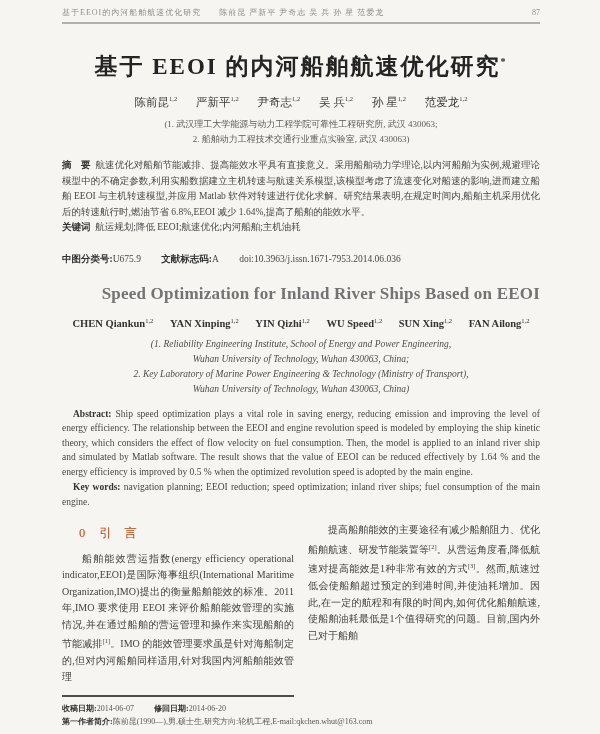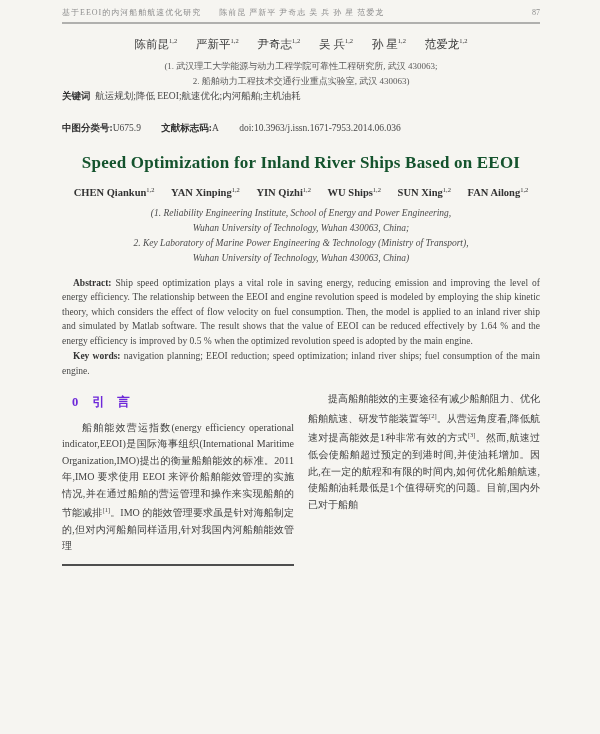--- a/index.html
+++ b/index.html
@@ -34,87 +34,91 @@
 
   
   .abstract-zh { margin-top: 11px; font-size: 9.5px; line-height: 15.5px; text-align: justify; color: #474747; }
   .lbl { font-weight: bold; color: #333; }
   .kw-zh { font-size: 9.5px; line-height: 15.5px; color: #474747; }
   .meta-zh { font-size: 9.5px; line-height: 15.5px; color: #474747; margin-top: 16px; }
   .meta-zh .item { margin-right: 18px; }
 
   
   .title-en {
-    margin-top: 17px; text-align: center;
-    font-size: 17px; font-weight: bold; color: #14532d; letter-spacing: 0.2px;
+    margin-top: 17px; text-align: right;
+    font-size: 17px; font-weight: bold; color: #737373; letter-spacing: 0.2px;
   }
   .authors-en { margin-top: 12px; text-align: center; font-size: 10.5px; font-weight: bold; color: #333; }
   .authors-en .author { margin: 0 7px; white-space: nowrap; }
   .authors-en sup { font-size: 6.5px; font-weight: normal; }
   .affil-en { margin-top: 8px; text-align: center; font-style: italic; font-size: 9.5px; line-height: 15px; color: #4c4c4c; }
 
   .abstract-en { margin-top: 10px; font-size: 9.5px; line-height: 14.5px; text-align: justify; color: #474747; }
   .abstract-en p { text-indent: 11px; }
   .kw-en { margin-top: 1px; }
 
   
   .columns { display: flex; gap: 14px; margin-top: 13px; }
   .col { width: 232px; font-size: 10px; line-height: 16.5px; text-align: justify; color: #424242; }
-  .sec-heading { font-size: 12.5px; font-weight: bold; color: #6d28d9; margin: 3px 0 9px 10px; }
+  .sec-heading { font-size: 12.5px; font-weight: normal; color: #c2410c; margin: 3px 0 9px 17px; }
   .sec-heading .num { margin-right: 14px; }
   .para { text-indent: 2em; }
   sup.ref { font-size: 6.5px; }
 
   
   .footnote-rule { width: 232px; border: none; border-top: 2px solid #4e4e4e; margin-top: 9px; }
   .footnote { margin-top: 5px; font-size: 8px; line-height: 13px; color: #565656; }
   .footnote .gap { display: inline-block; width: 20px; }
 </style>
 </head>
 <body>
 
 <div class="page">
 
   <div class="running-head">
     <span>基于EEOI的内河船舶航速优化研究</span>
     <span>陈前昆  严新平  尹奇志  吴 兵  孙 星  范爱龙</span>
     <span class="pageno">87</span>
   </div>
 
+  <div class="title-zh"><span>基于 EEOI 的内河船舶航速优化研究</span><sup>*</sup></div>
 
   <div class="authors-zh">
     <span class="author"><span>陈前昆</span><sup>1,2</sup></span>
     <span class="author"><span>严新平</span><sup>1,2</sup></span>
     <span class="author"><span>尹奇志</span><sup>1,2</sup></span>
     <span class="author"><span>吴 兵</span><sup>1,2</sup></span>
     <span class="author"><span>孙 星</span><sup>1,2</sup></span>
     <span class="author"><span>范爱龙</span><sup>1,2</sup></span>
   </div>
 
   <div class="affil-zh">
     <div>(1. 武汉理工大学能源与动力工程学院可靠性工程研究所, 武汉 430063;</div>
     <div>2. 船舶动力工程技术交通行业重点实验室, 武汉 430063)</div>
   </div>
 
+  <div class="abstract-zh">
+    <span class="lbl">摘　要</span>&nbsp;&nbsp;<span>航速优化对船舶节能减排、提高能效水平具有直接意义。采用船舶动力学理论,以内河船舶为实例,规避理论模型中的不确定参数,利用实船数据建立主机转速与航速关系模型,该模型考虑了流速变化对船速的影响,进而建立船舶 EEOI 与主机转速模型,并应用 Matlab 软件对转速进行优化求解。研究结果表明,在规定时间内,船舶主机采用优化后的转速航行时,燃油节省 6.8%,EEOI 减少 1.64%,提高了船舶的能效水平。</span>
+  </div>
   <div class="kw-zh">
     <span class="lbl">关键词</span>&nbsp;&nbsp;<span>航运规划;降低 EEOI;航速优化;内河船舶;主机油耗</span>
   </div>
   <div class="meta-zh">
     <span class="item"><span class="lbl">中图分类号:</span><span>U675.9</span></span>
     <span class="item"><span class="lbl">文献标志码:</span><span>A</span></span>
     <span class="item">doi:10.3963/j.issn.1671-7953.2014.06.036</span>
   </div>
 
   <div class="title-en">Speed Optimization for Inland River Ships Based on EEOI</div>
 
   <div class="authors-en">
     <span class="author"><span>CHEN Qiankun</span><sup>1,2</sup></span>
     <span class="author"><span>YAN Xinping</span><sup>1,2</sup></span>
     <span class="author"><span>YIN Qizhi</span><sup>1,2</sup></span>
-    <span class="author"><span>WU Ships</span><sup>1,2</sup></span>
+    <span class="author"><span>WU Speed</span><sup>1,2</sup></span>
     <span class="author"><span>SUN Xing</span><sup>1,2</sup></span>
     <span class="author"><span>FAN Ailong</span><sup>1,2</sup></span>
   </div>
 
   <div class="affil-en">
     <div>(1. Reliability Engineering Institute, School of Energy and Power Engineering,</div>
     <div>Wuhan University of Technology, Wuhan 430063, China;</div>
     <div>2. Key Laboratory of Marine Power Engineering &amp; Technology (Ministry of Transport),</div>
     <div>Wuhan University of Technology, Wuhan 430063, China)</div>
   </div>
@@ -131,15 +135,21 @@
       </div>
       <p class="para supify">船舶能效营运指数(energy efficiency operational indicator,EEOI)是国际海事组织(International Maritime Organization,IMO)提出的衡量船舶能效的标准。2011 年,IMO 要求使用 EEOI 来评价船舶能效管理的实施情况,并在通过船舶的营运管理和操作来实现船舶的节能减排<sup class="ref">[1]</sup>。IMO 的能效管理要求虽是针对海船制定的,但对内河船舶同样适用,针对我国内河船舶能效管理</p>
     </div>
     <div class="col">
       <p class="para supify">提高船舶能效的主要途径有减少船舶阻力、优化船舶航速、研发节能装置等<sup class="ref">[2]</sup>。从营运角度看,降低航速对提高能效是1种非常有效的方式<sup class="ref">[3]</sup>。然而,航速过低会使船舶超过预定的到港时间,并使油耗增加。因此,在一定的航程和有限的时间内,如何优化船舶航速,使船舶油耗最低是1个值得研究的问题。目前,国内外已对于船舶</p>
     </div>
   </div>
 
   <hr class="footnote-rule">
   <div class="footnote">
+    <div>
+      <span class="lbl">收稿日期:</span><span>2014-06-07</span><span class="gap"></span><span class="lbl">修回日期:</span><span>2014-06-20</span>
+    </div>
+    <div>
+      <span class="lbl">第一作者简介:</span><span>陈前昆(1990—),男,硕士生,研究方向:轮机工程,E-mail:qkchen.whut@163.com</span>
+    </div>
   </div>
 
 </div>
 
 </body></html>

